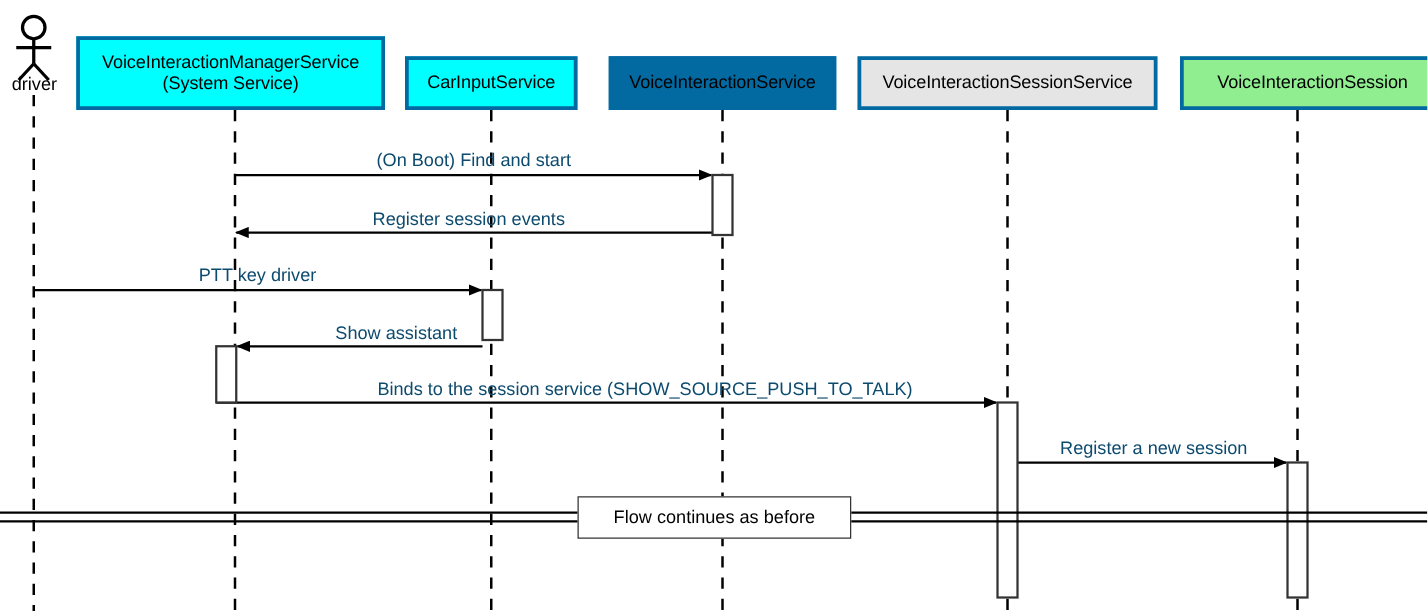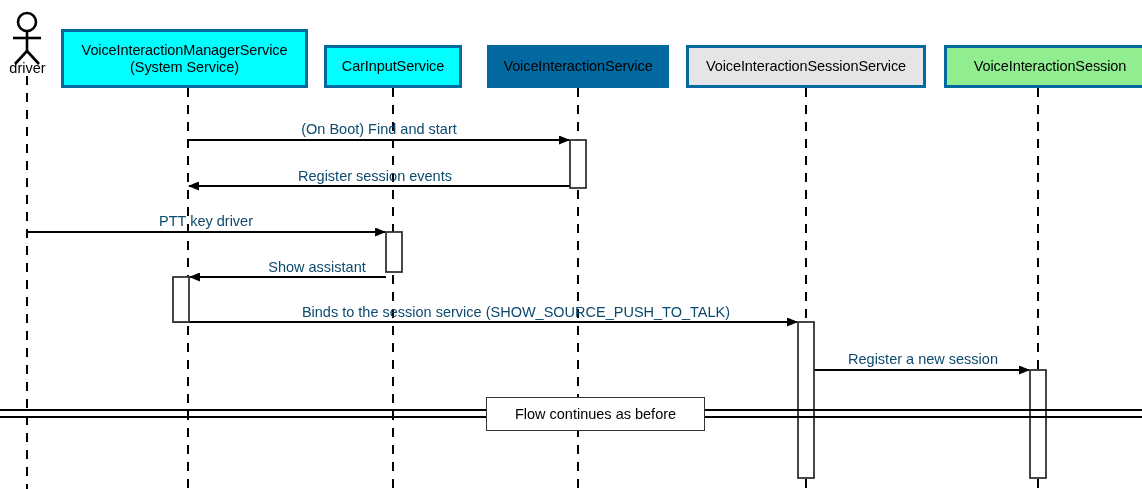--- a/index.html
+++ b/index.html
@@ -57,21 +57,20 @@
     position: absolute;
     box-sizing: border-box;
     border: 1.5px solid #333333;
     background: #ffffff;
     display: flex;
     align-items: center;
     justify-content: center;
     font-size: 14.5px;
     color: #000000;
     white-space: nowrap;
-    margin-left: 24px;
   }
 </style>
 </head>
 <body>
 
 <div id="diagram">
 
   <svg id="svg-layer" viewBox="0 0 1142 489">
     <defs>
       <marker id="arrowFilled" markerWidth="11" markerHeight="9" refX="10" refY="4.5" orient="auto" markerUnits="userSpaceOnUse">

